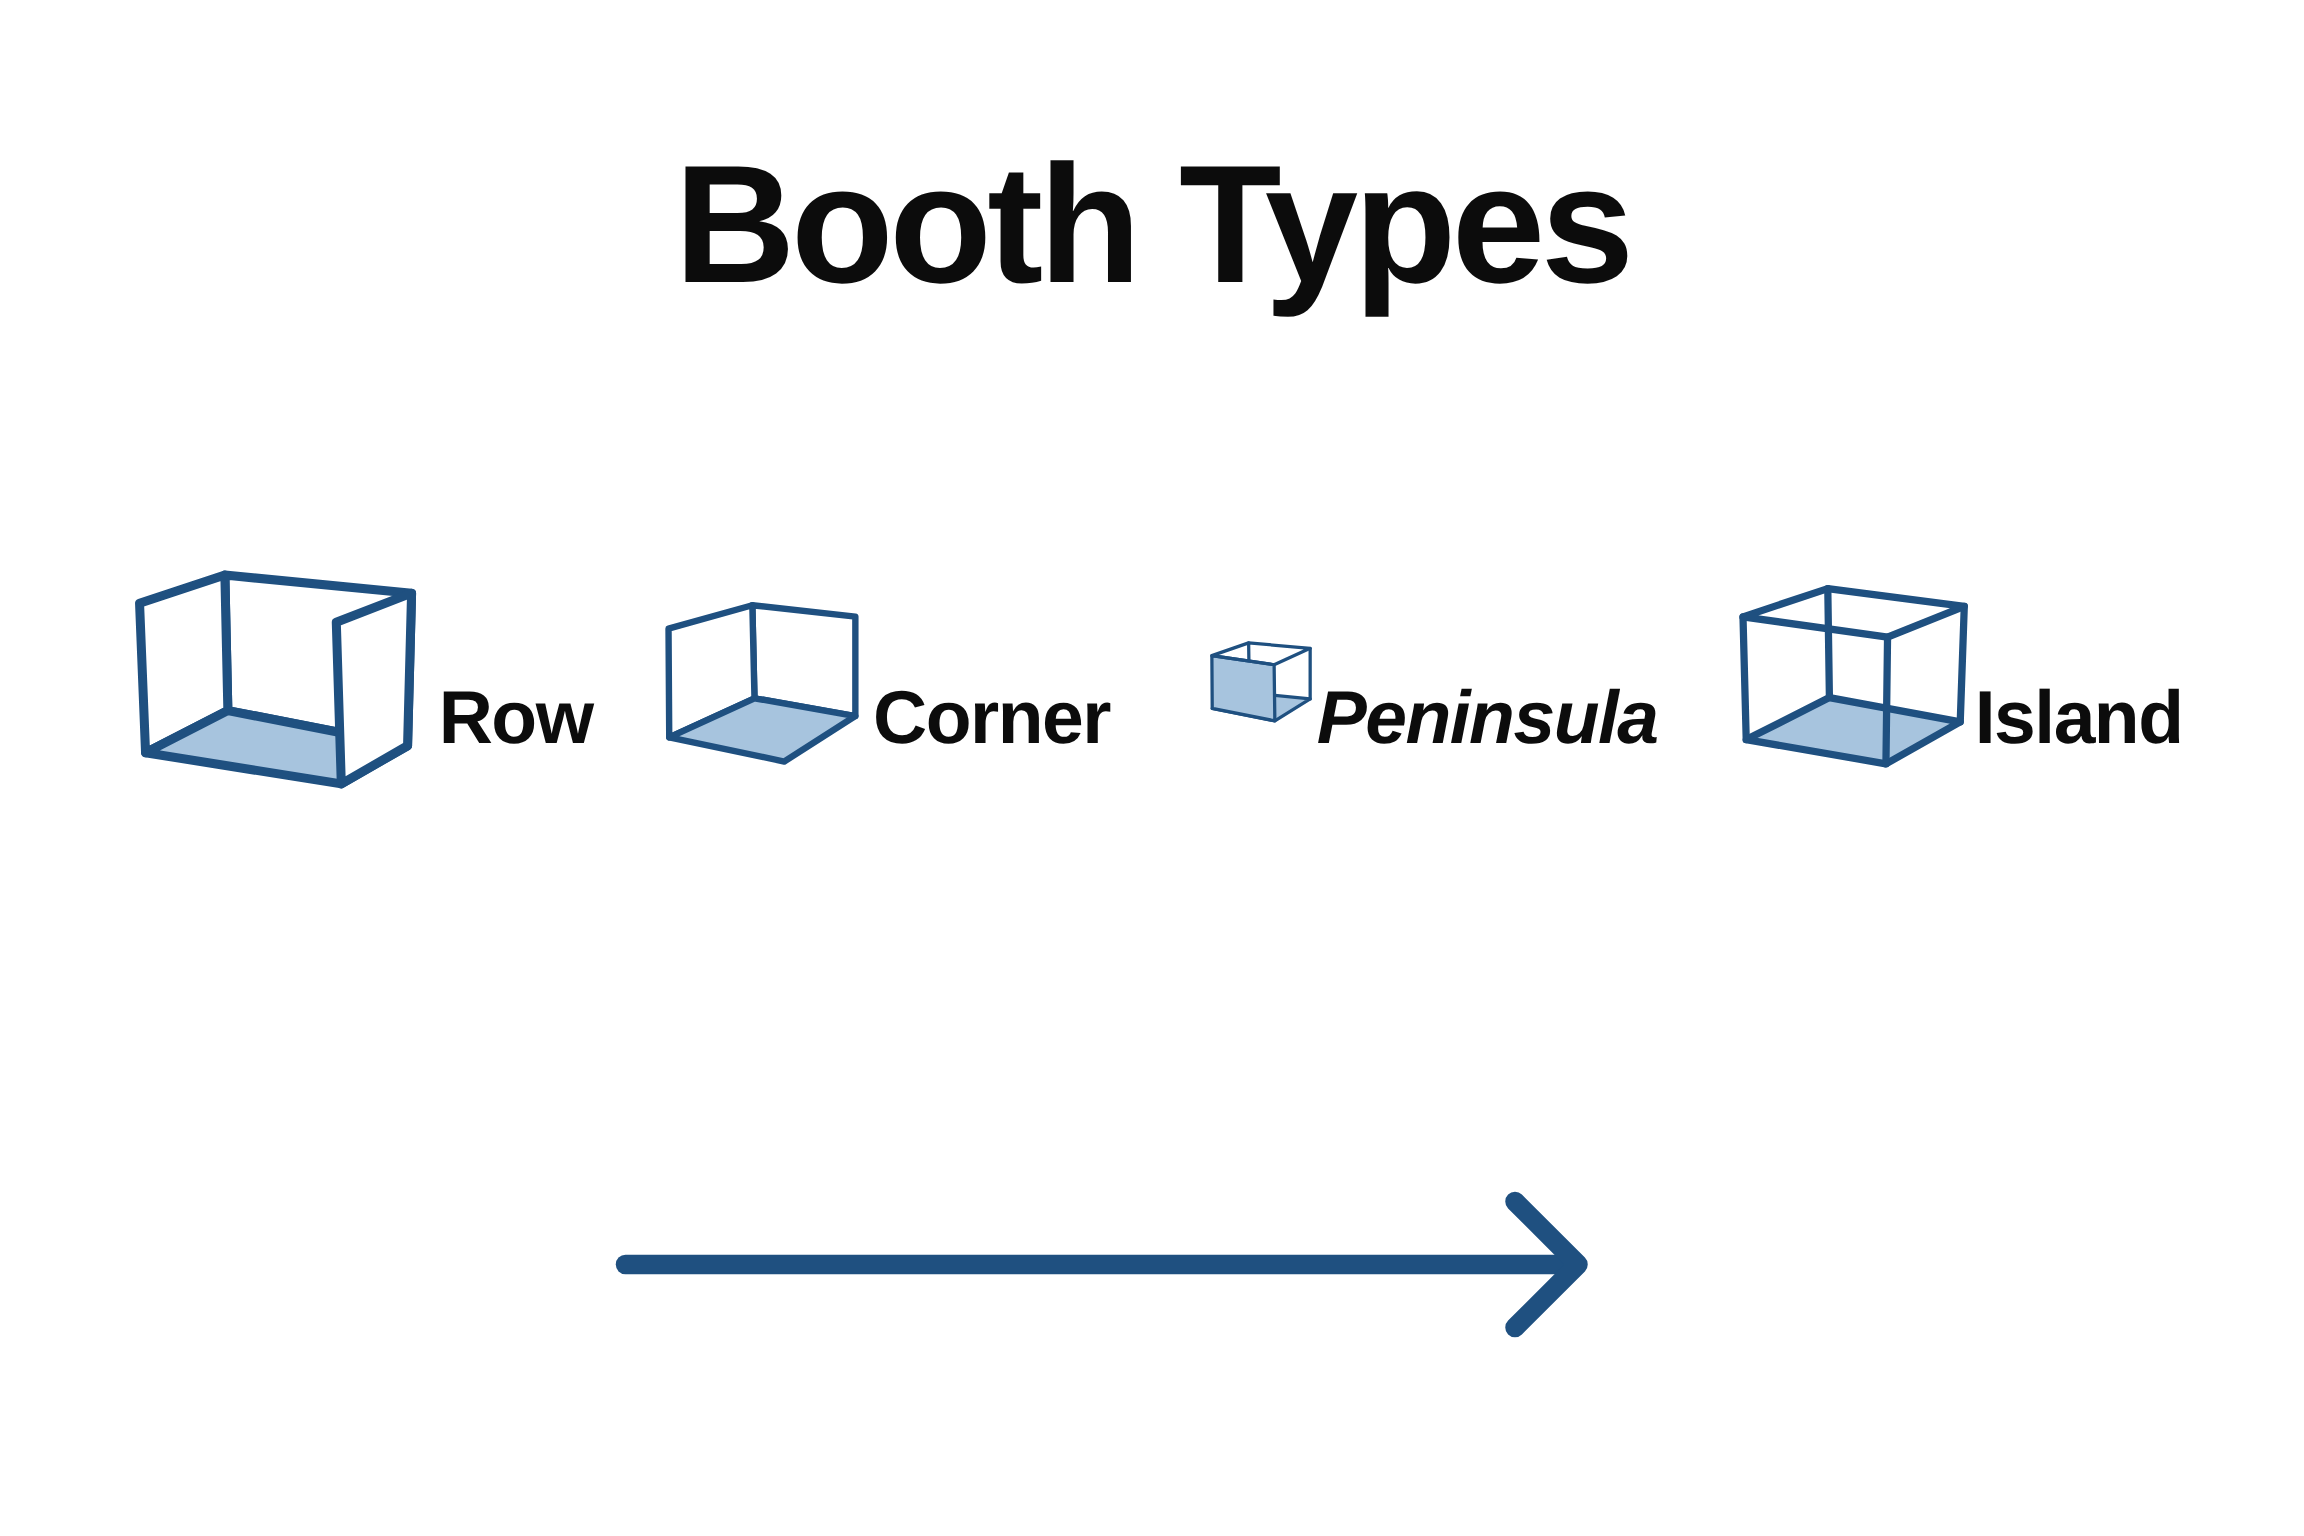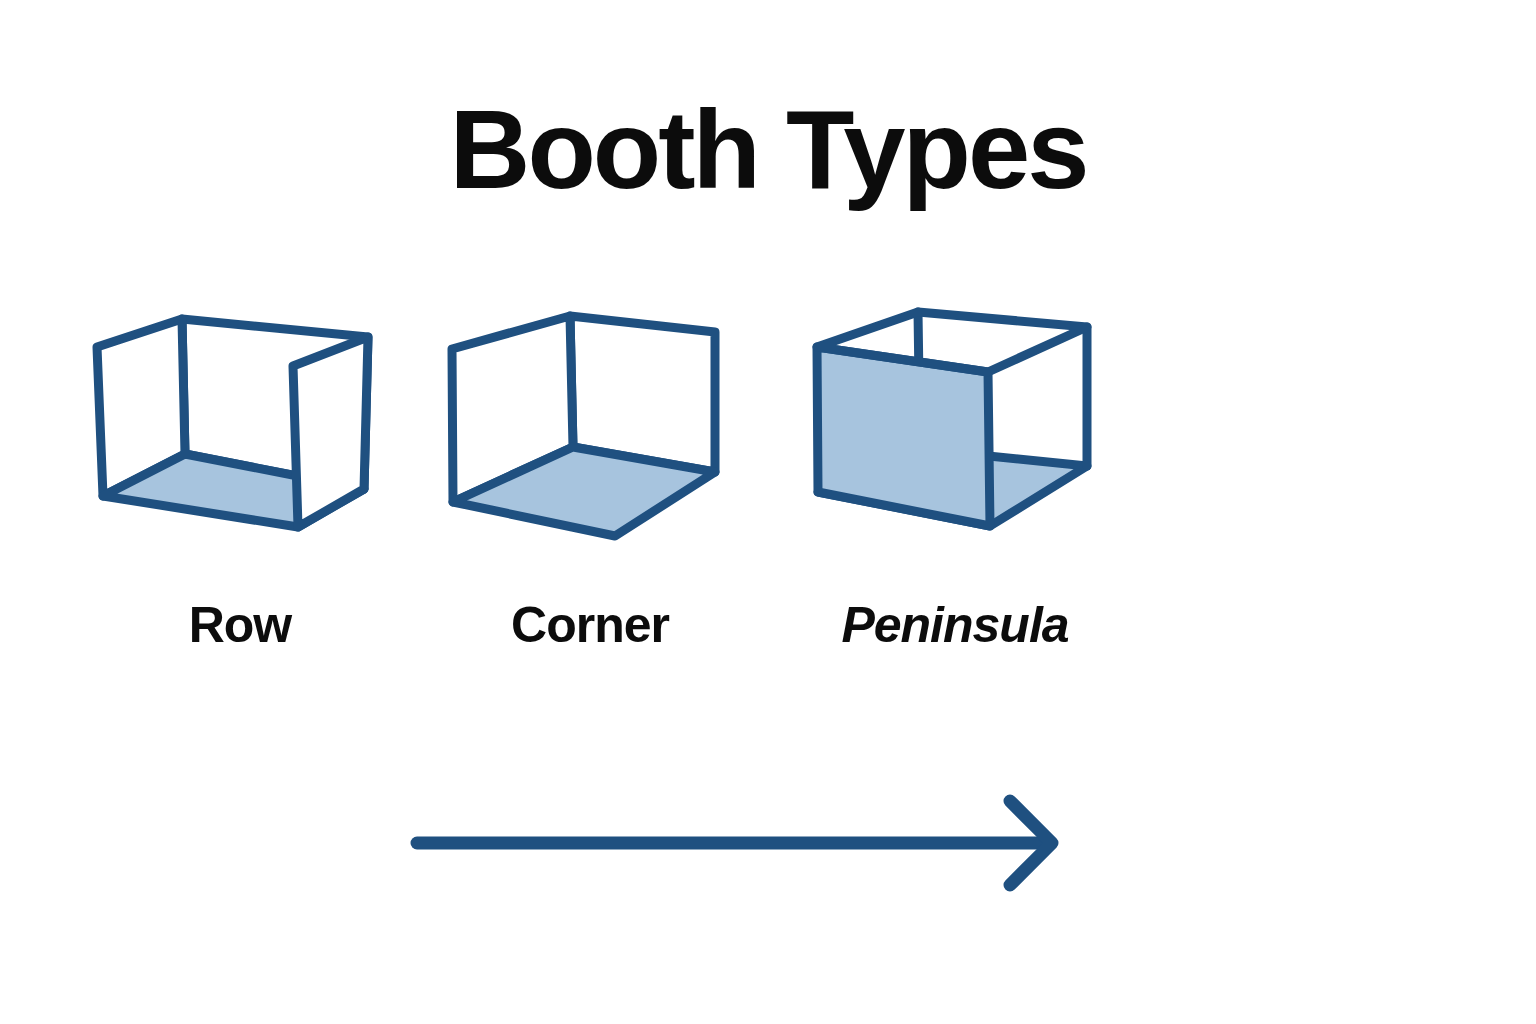--- a/index.html
+++ b/index.html
@@ -24,23 +24,23 @@
     text-align: center;
     font-size: 112px;
     font-weight: 700;
     letter-spacing: -3px;
     color: var(--ink);
     line-height: 1.1;
   }
 
   figure.booth {
     position: absolute;
-    top: 304px;
+    top: 332px;
     display: flex;
-    flex-direction: column;
+    flex-direction: row;
     align-items: center;
   }
   figure.booth svg { display: block; }
   figure.booth figcaption {
     margin-top: 42px;
     font-size: 50px;
     font-weight: 700;
     color: var(--ink);
     letter-spacing: -1px;
     white-space: nowrap;
@@ -116,19 +116,33 @@
 
       <line class="edge" x1="282" y1="23" x2="282" y2="162"></line>
 
       <polygon class="wall-filled" points="12,43 183,68 185,222 13,188"></polygon>
 
       <polygon class="face-open" points="12,43 113,8 282,23 183,68"></polygon>
     </svg>
     <figcaption>Peninsula</figcaption>
   </figure>
 
+  <figure class="booth" id="booth-island">
+    <svg width="300" height="250" viewBox="0 0 300 250">
+
+      <polygon class="floor" points="17,192 120,140 282,170 190,222"></polygon>
+
+      <line class="edge" x1="13" y1="40" x2="17" y2="192"></line>
+      <line class="edge" x1="118" y1="5" x2="120" y2="140"></line>
+      <line class="edge" x1="287" y1="27" x2="282" y2="170"></line>
+      <line class="edge" x1="192" y1="65" x2="190" y2="222"></line>
+
+      <polygon class="face-open" points="13,40 118,5 287,27 192,65"></polygon>
+    </svg>
+    <figcaption>Island</figcaption>
+  </figure>
 
   <svg class="arrow" width="700" height="130" viewBox="0 0 700 130">
     <line class="arrow-stroke" x1="17" y1="63" x2="648" y2="63"></line>
     <polyline class="arrow-stroke" points="610,21 652,63 610,105"></polyline>
   </svg>
 
 </div>
 
 </body></html>

